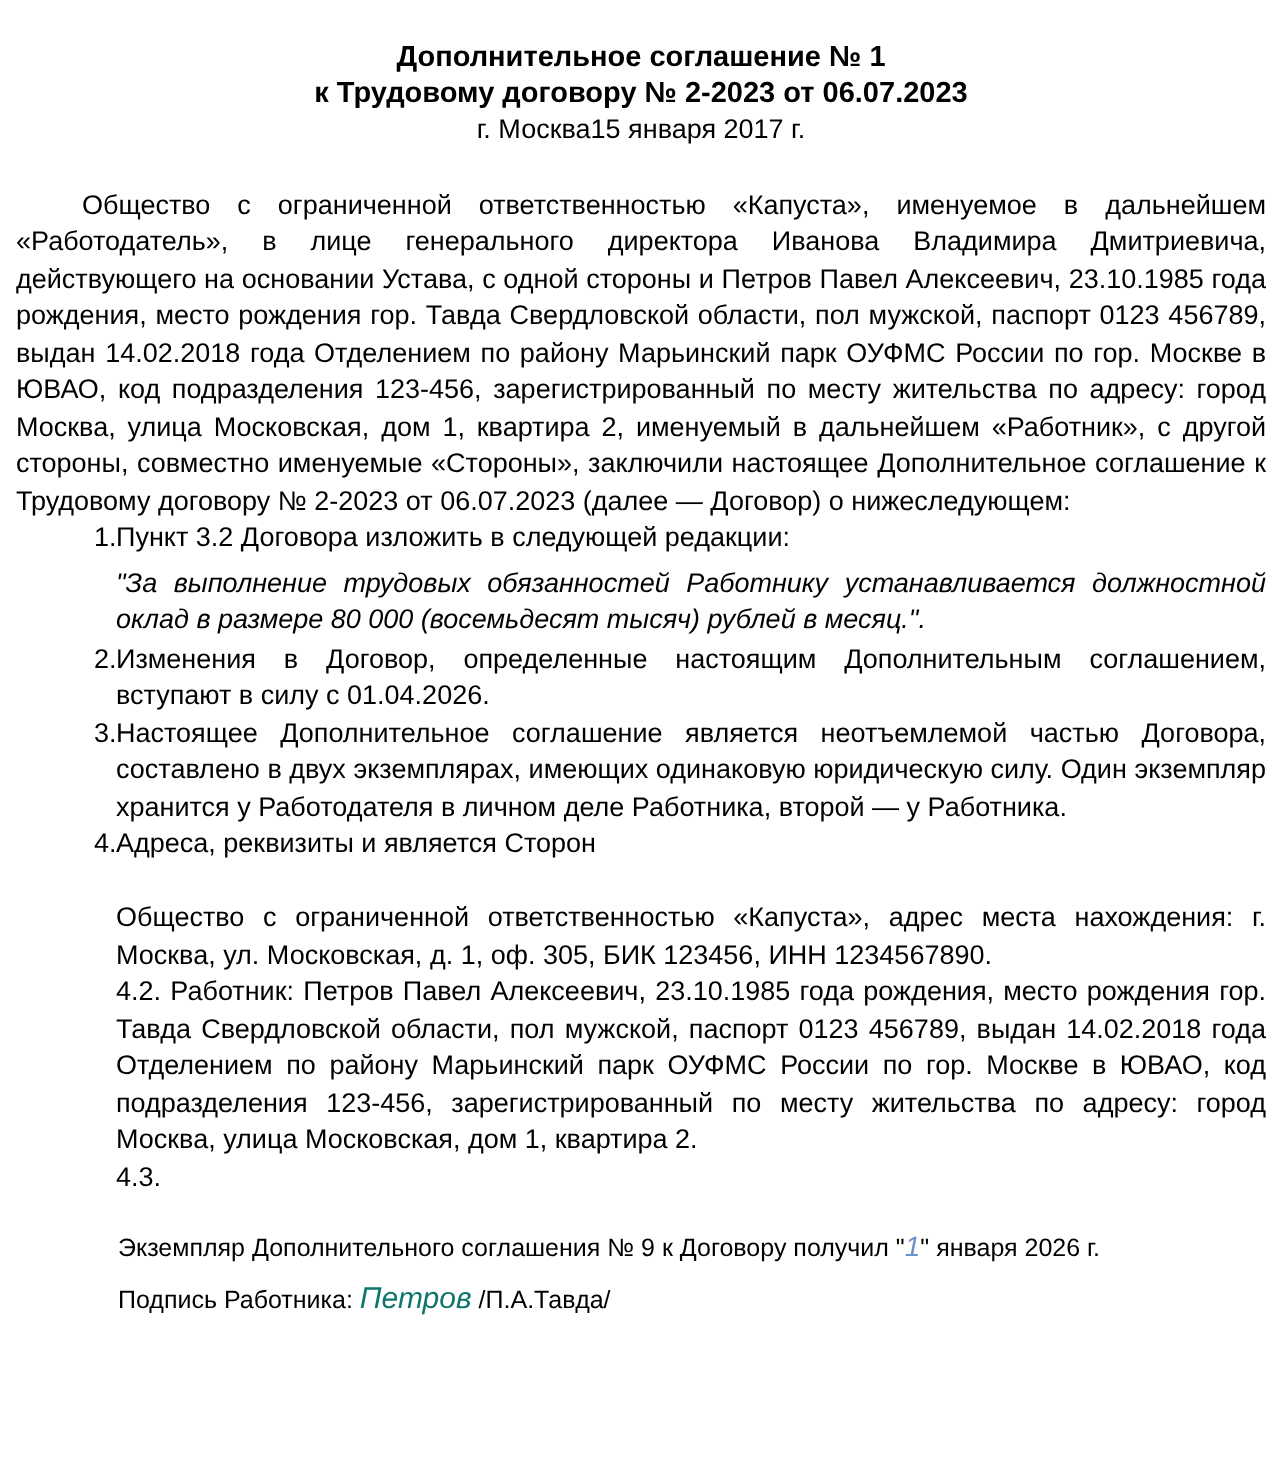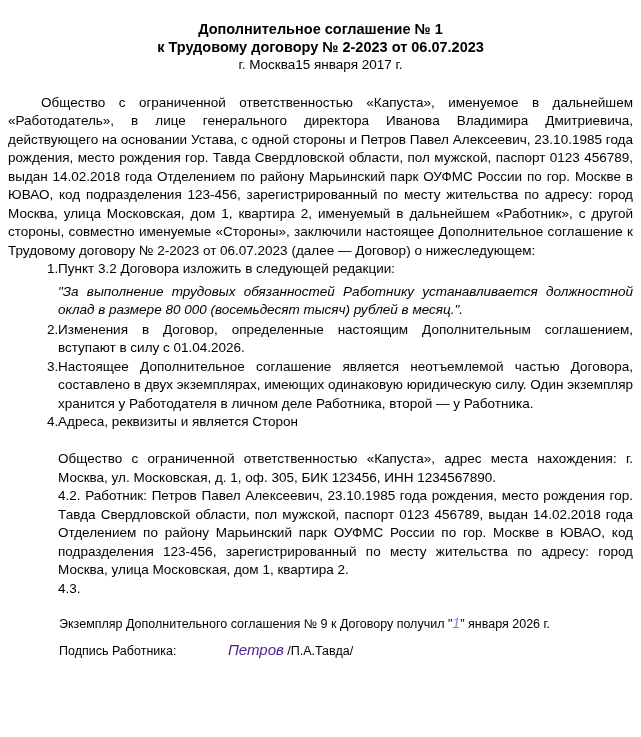--- a/index.html
+++ b/index.html
@@ -107,16 +107,16 @@
   </div>
 
   <div class="requisites">
     <p>Общество с ограниченной ответственностью «Капуста», адрес места нахождения: г. Москва, ул. Московская, д. 1, оф. 305, БИК 123456, ИНН 1234567890.</p>
     <p>4.2. Работник: Петров Павел Алексеевич, 23.10.1985 года рождения, место рождения гор. Тавда Свердловской области, пол мужской, паспорт 0123 456789, выдан 14.02.2018 года Отделением по району Марьинский парк ОУФМС России по гор. Москве в ЮВАО, код подразделения 123-456, зарегистрированный по месту жительства по адресу: город Москва, улица Московская, дом 1, квартира 2.</p>
     <p>4.3.</p>
   </div>
 
   <div class="footer">
     <div><span>Экземпляр Дополнительного соглашения № 9 к Договору получил "</span><span class="handwrite-day handwrite" style="color: rgb(106, 147, 200);">1</span><span>" января 2026 г.</span></div>
-    <div class="footer-line2"><span>Подпись Работника:</span> <span class="handwrite" style="color: #4c1d95; margin-left: 48px;">Петров</span> <span>/П.А.Тавда/</span></div>
+    <div class="footer-line2"><span>Подпись Работника:</span> <span class="handwrite" style="color: #0f766e;">Петров</span> <span>/П.А.Тавда/</span></div>
   </div>
 
 </div>
 
 </body></html>

